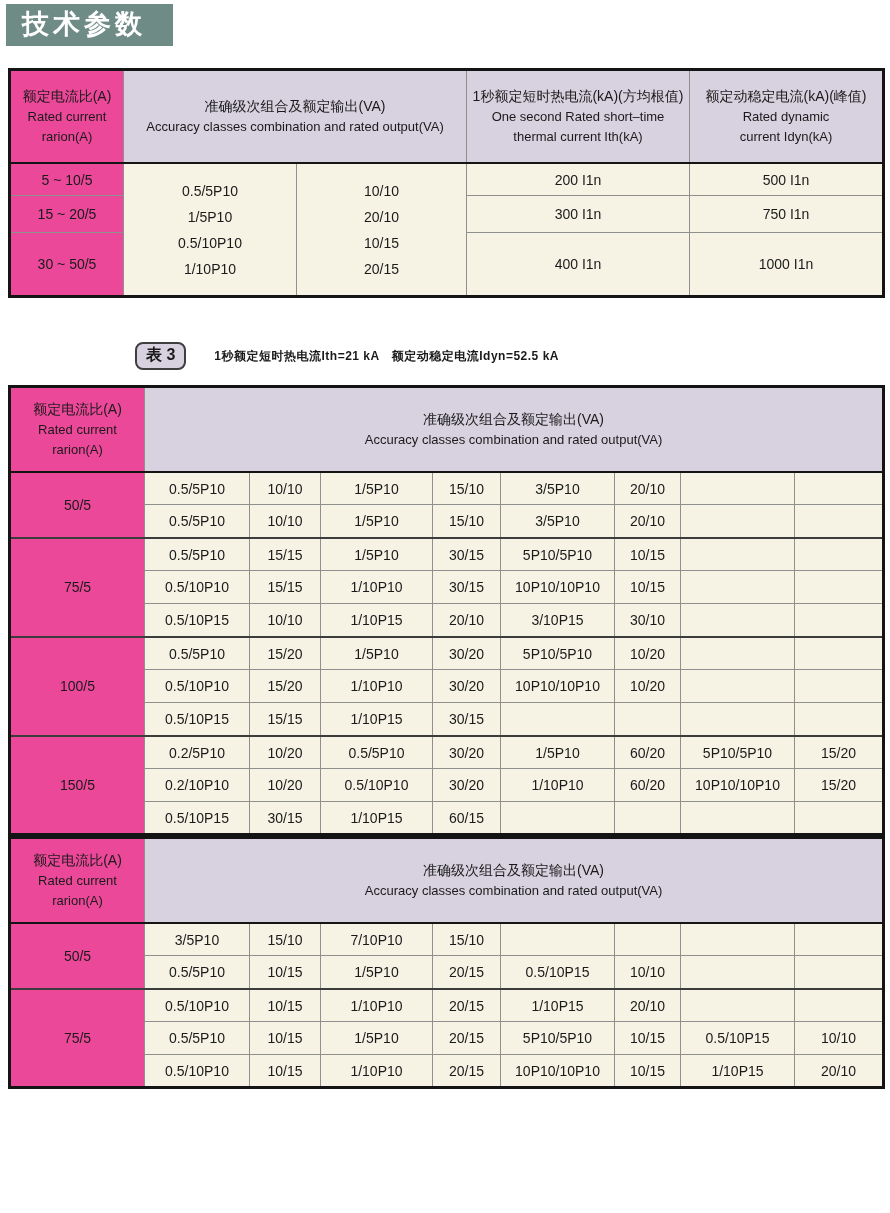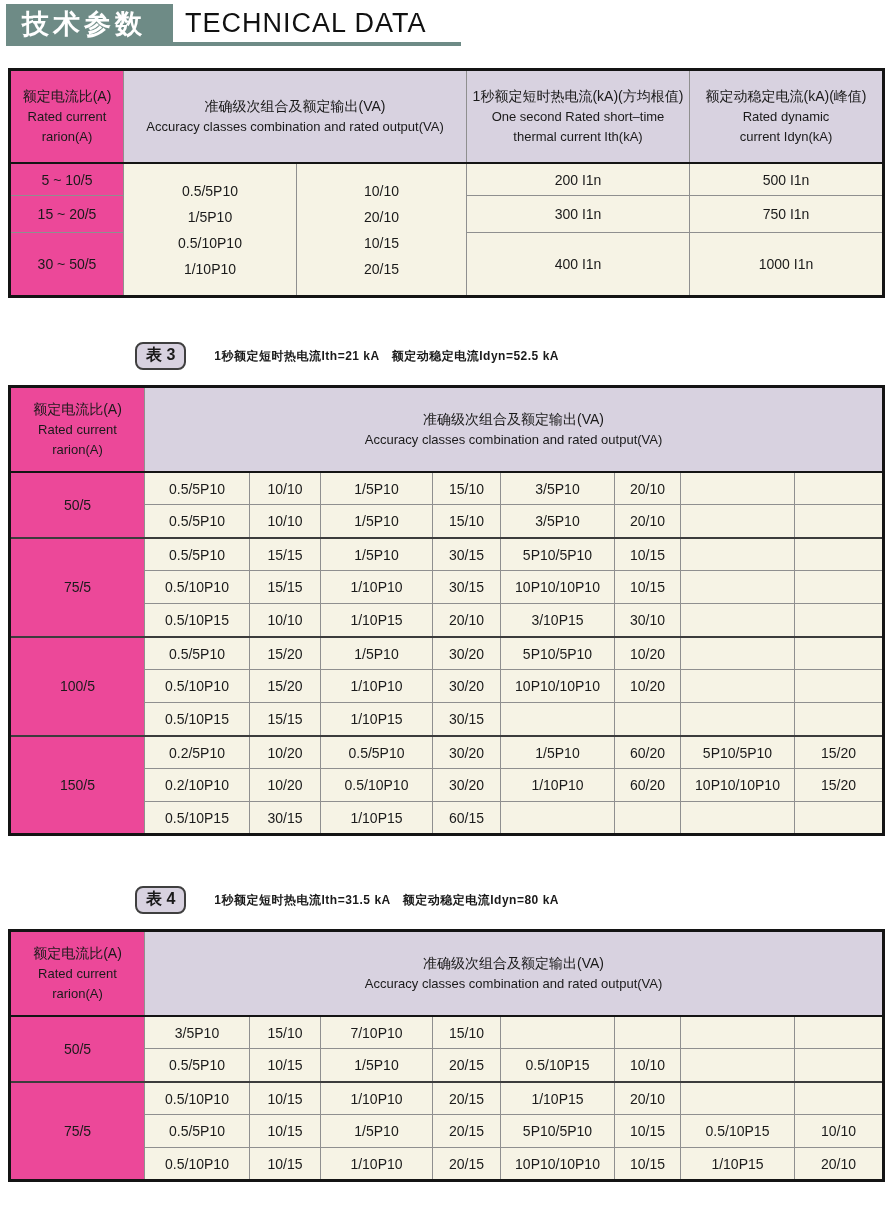--- a/index.html
+++ b/index.html
@@ -69,23 +69,20 @@
   #table3 thead tr, #table4 thead tr { height: 85px; }
   #table3 tbody tr, #table4 tbody tr { height: 33px; }
 </style>
 </head>
 <body>
 
 <div class="page">
 
   <div class="page-header">
     <div class="zh-title-box">技术参数</div>
-    <div class="en-title-wrap">
-      <div class="en-title">TECHNICAL DATA</div>
-    </div>
   </div>
 
 
   <table id="table2">
     <colgroup>
       <col style="width:114px">
         <col style="width:173px">
         <col style="width:170px">
       <col style="width:223px">
         <col style="width:194px">
@@ -285,24 +282,20 @@
           <td>1/10P15</td>
           <td>60/15</td>
           <td></td>
           <td></td>
           <td></td>
           <td></td>
         </tr>
       </tbody>
   </table>
 
-  <div class="section-title mt-t4">
-    <span class="badge">表 4</span>
-    <span class="title-text">1秒额定短时热电流Ith=31.5 kA　额定动稳定电流Idyn=80 kA</span>
-  </div>
 
   <table id="table4">
     <colgroup>
       <col style="width:135px">
         <col style="width:105px">
         <col style="width:71px">
       <col style="width:112px">
         <col style="width:68px">
         <col style="width:114px">
       <col style="width:66px">

